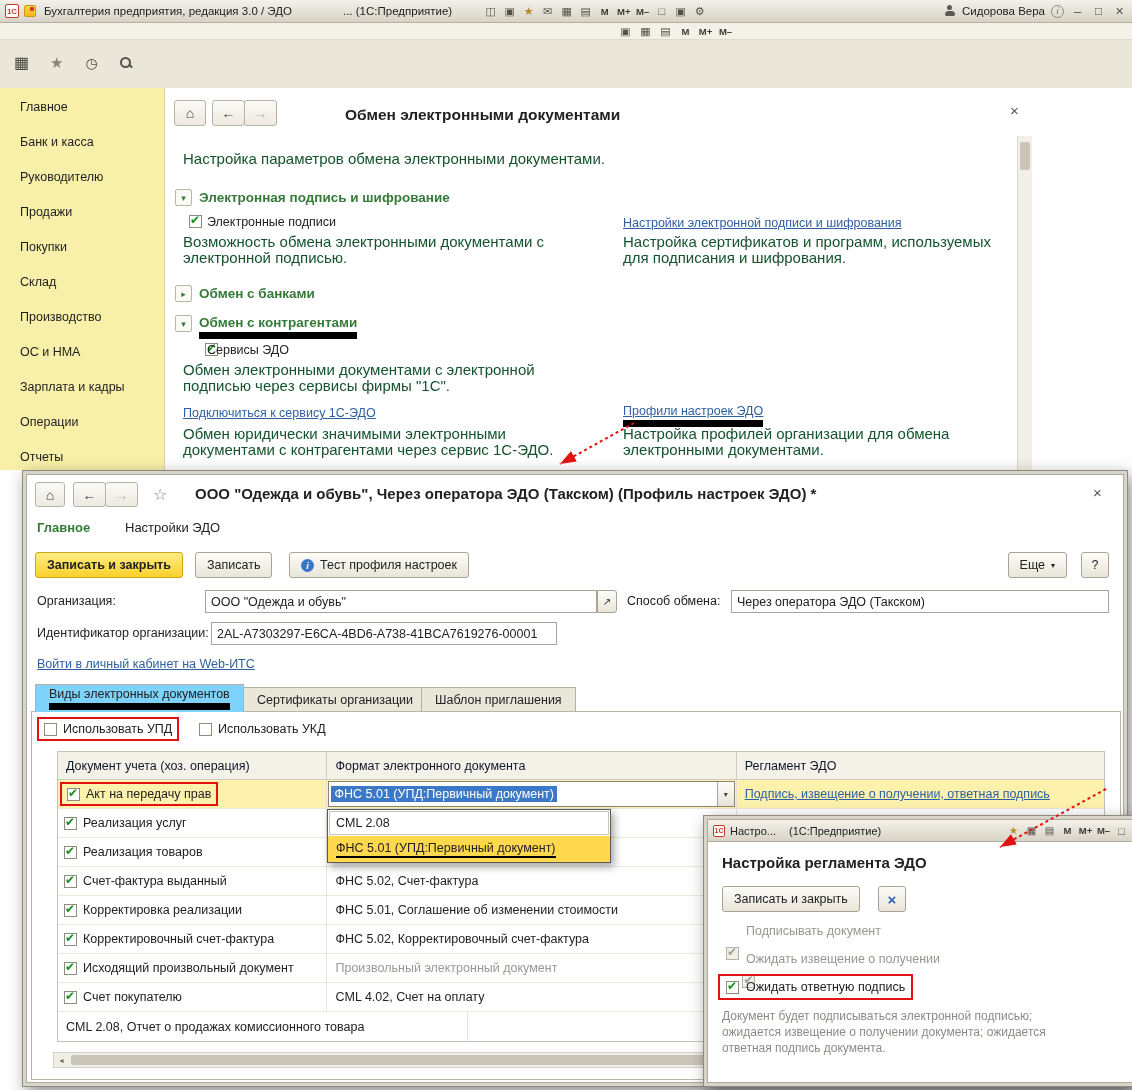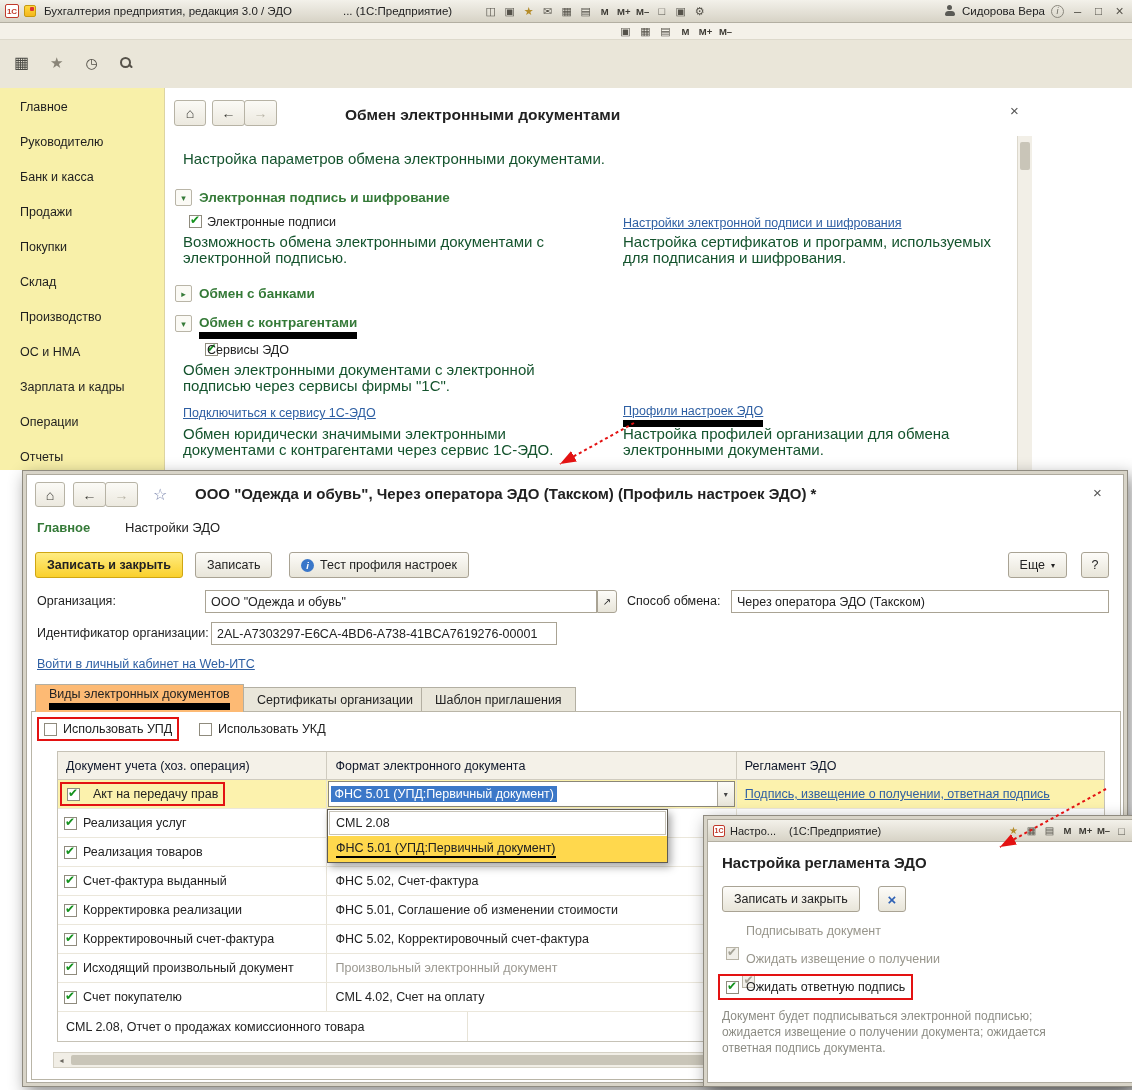--- a/index.html
+++ b/index.html
@@ -76,21 +76,21 @@
                white-space: nowrap; }
 
   
   .winframe { background: #d8d4c8; border: 1px solid #8f8b80; padding: 3px;
               box-shadow: 4px 6px 16px rgba(0,0,0,.45); }
   .wininner { position: relative; width: 100%; height: 100%; background: #fff; border: 1px solid #aeaa9e; }
 
   
   .ptab { display: inline-flex; align-items: center; padding: 0 13px; font-size: 12.5px;
           border: 1px solid #b3afa2; border-bottom: none; background: #e9e6da; }
-  .ptab.active { background: #fdba74; z-index: 3; }
+  .ptab.active { background: #7dd3fc; z-index: 3; }
   #panel { border: 1px solid #b9b5a7; background: #fff; }
   .thead { display: flex; height: 28px; }
   .th { background: #f4f1e8; border-right: 1px solid #cfcbbf; border-bottom: 1px solid #cfcbbf;
         display: flex; align-items: center; padding-left: 8px; font-size: 12.5px; color: #0f172a; }
   .trow { display: flex; height: 29px; border-bottom: 1px solid #ebe7db; background: #fff; }
   .trow.sel { background: #fcf2ad; }
   .td { display: flex; align-items: center; padding-left: 8px; font-size: 12.5px; color: #222;
         border-right: 1px solid #e7e3d7; overflow: hidden; white-space: nowrap; }
   .td.c1 { width: 270px; padding-left: 6px; gap: 6px; }
   .td.c2 { width: 410px; }
@@ -169,22 +169,22 @@
       <span>Начальная страница</span>
     </span>
     <span class="tab abs" style="left:310px;top:48px;width:256px;height:40px;background:#fff;border-color:#b9b5a7;position:absolute;">
       <span>Обмен электронными документами</span>
       <span class="abs" style="right:5px;top:1px;font-size:11px;color:#777;">×</span>
     </span>
   </div>
 
   <div id="sidebar" class="abs" style="left:0;top:88px;width:165px;height:382px;">
     <div class="side-item">Главное</div>
+    <div class="side-item">Банк и касса</div>
     <div class="side-item">Руководителю</div>
-    <div class="side-item">Банк и касса</div>
     <div class="side-item">Продажи</div>
     <div class="side-item">Покупки</div>
     <div class="side-item">Склад</div>
     <div class="side-item">Производство</div>
     <div class="side-item">ОС и НМА</div>
     <div class="side-item">Зарплата и кадры</div>
     <div class="side-item">Операции</div>
     <div class="side-item">Отчеты</div>
   </div>
 
@@ -319,21 +319,21 @@
 
     <div class="abs" style="left:30px;top:276px;width:1048px;border:1px solid #c6c2b6;">
       <div class="thead">
         <div class="th c1" style="width:270px;">Документ учета (хоз. операция)</div>
         <div class="th c2" style="width:410px;">Формат электронного документа</div>
         <div class="th c3" style="width:368px;border-right:none;">Регламент ЭДО</div>
       </div>
 
       <div class="trow sel">
         <div class="td c1">
-          <span class="red-box" style="display:inline-flex;align-items:center;gap:13px;padding:1px 3px;">
+          <span class="red-box" style="display:inline-flex;align-items:center;gap:6px;padding:1px 3px;">
             <span class="cb checked"></span>
             <span>Акт на передачу прав</span>
           </span>
         </div>
         <div class="td c2" style="position:relative;padding:0;">
           <span class="combo">
             <span class="sel-text">ФНС 5.01 (УПД:Первичный документ)</span>
             <span class="combo-btn">
               <span>▾</span>
               </span>
@@ -399,21 +399,21 @@
           </div>
         <div class="td c2">CML 4.02, Счет на оплату</div>
         <div class="td c3" style="border-right:none;"></div>
       </div>
       <div class="trow" style="border-bottom:none;">
         <div class="td c2">CML 2.08, Отчет о продажах комиссионного товара</div>
         <div class="td c3" style="border-right:none;"></div>
       </div>
     </div>
 
-    <div id="dropdown" class="abs" style="left:300px;top:334px;width:341px;z-index:20;">
+    <div id="dropdown" class="abs" style="left:300px;top:334px;width:284px;z-index:20;">
       <div class="dd-item first">CML 2.08</div>
       <div class="dd-item hl">
         <span class="red-underline" style="border-bottom-width:2px;padding-bottom:1px;">
           <span>ФНС 5.01 (УПД:Первичный документ)</span></span>
       </div>
     </div>
 
     <div class="scrollh abs" style="left:26px;top:577px;width:1056px;height:16px;">
       <span class="sarrow">◂</span>
       <div class="sthumb" style="width:850px;height:10px;margin-left:2px;"></div>

